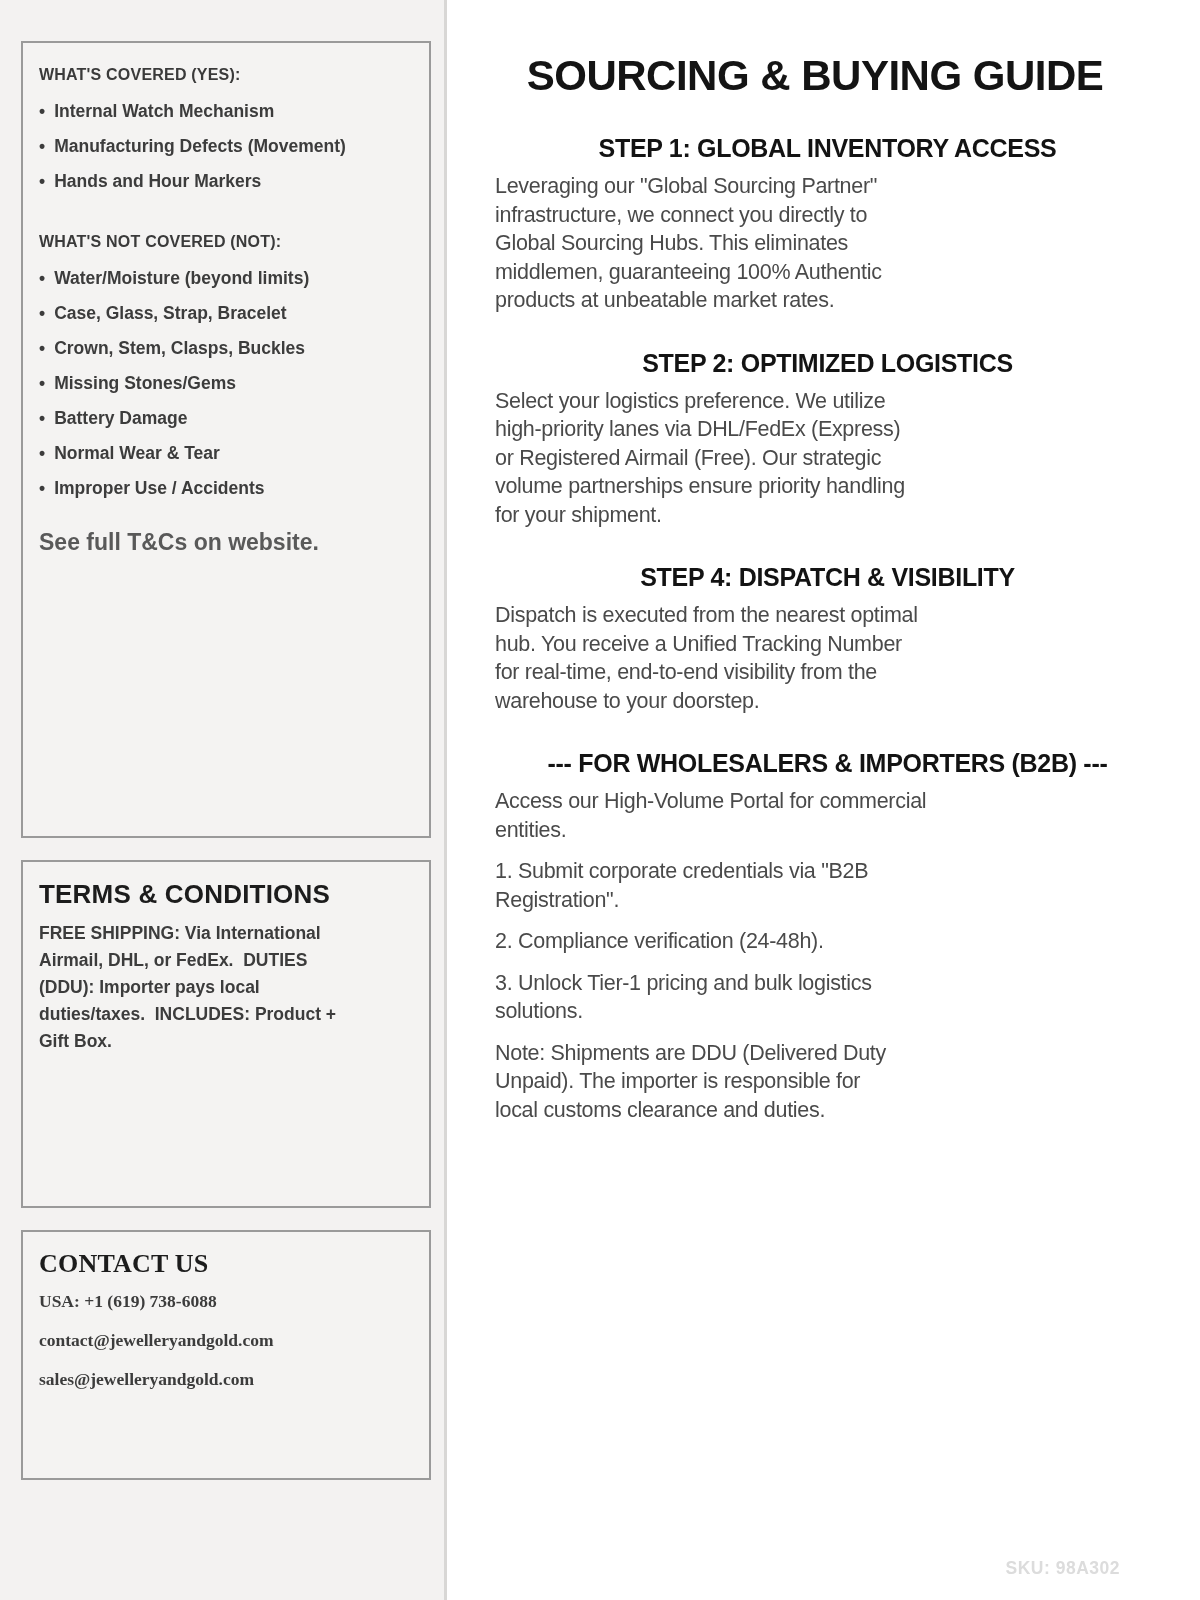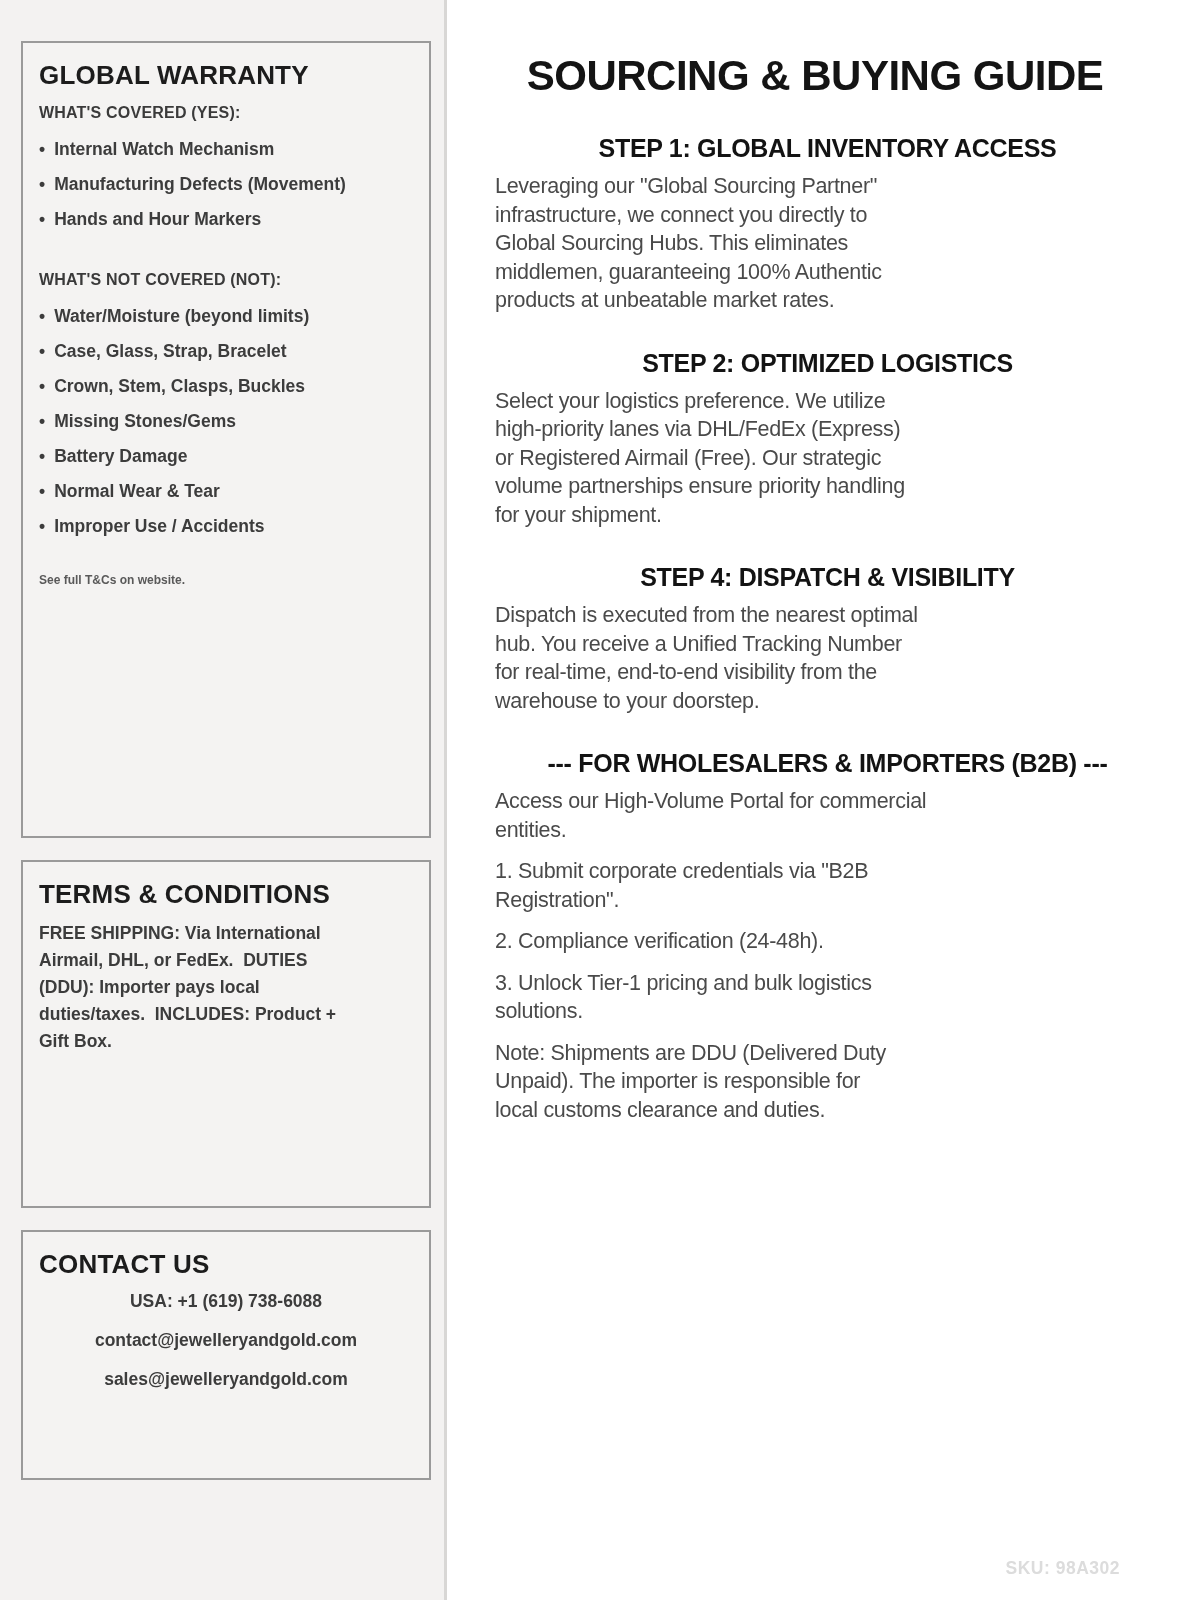--- a/index.html
+++ b/index.html
@@ -22,47 +22,47 @@
   .panel {
     box-sizing: border-box;
     width: 410px;
     margin-left: 21px;
     border: 2px solid #9a9a9a;
     padding: 10px 16px 0 16px;
     background: #f4f3f2;
   }
   .panel-warranty { margin-top: 41px; height: 797px; }
   .panel-terms    { margin-top: 22px; height: 348px; }
-  .panel-contact  { margin-top: 22px; height: 250px; }
+  .panel-contact  { margin-top: 22px; height: 250px; font-family: Liberation Serif, serif; }
 
   .panel-title {
     font-size: 26px; font-weight: bold; color: #1c1c1c;
     line-height: 32px; margin: 6px 0 10px 0; letter-spacing: 0.2px;
   }
   .panel-sub {
     font-size: 16px; font-weight: bold; color: #3a3a3a;
     line-height: 24px; margin-top: 10px; letter-spacing: 0.2px;
   }
   .panel-sub.second { margin-top: 38px; }
   .bullet-item {
     font-size: 17.5px; font-weight: bold; color: #3c3c3c;
     line-height: 21px; margin-top: 14px;
   }
   .bullet-item::before { content: "•"; margin-right: 9px; }
   .footnote {
-    font-size: 12px; font-weight: bold; color: #595959;
+    font-size: 23px; font-weight: bold; color: #595959;
     line-height: 22px; margin-top: 32px;
   }
   .panel-body {
     font-size: 17.5px; font-weight: bold; color: #3c3c3c;
     line-height: 27px; margin-top: 8px; white-space: pre-wrap;
   }
   .contact-line {
     font-size: 17.5px; font-weight: bold; color: #3c3c3c;
-    line-height: 22px; margin-top: 17px; text-align: center;
+    line-height: 22px; margin-top: 17px;
   }
   .contact-line.first { margin-top: 10px; }
 
   
   .main {
     position: absolute; left: 450px; top: 0;
     width: 750px; height: 1140px;
     background: #ffffff;
   }
   .main-title {
@@ -91,21 +91,20 @@
     font-size: 17.5px; font-weight: bold; color: #dcdcdc;
     letter-spacing: 0.5px;
   }
 </style>
 </head>
 <body>
 
 <div class="sidebar">
 
   <div class="panel panel-warranty">
-    <div class="panel-title">GLOBAL WARRANTY</div>
     <div class="panel-sub">WHAT'S COVERED (YES):</div>
     <div class="bullet-item">Internal Watch Mechanism</div>
     <div class="bullet-item">Manufacturing Defects (Movement)</div>
     <div class="bullet-item">Hands and Hour Markers</div>
     <div class="panel-sub second">WHAT'S NOT COVERED (NOT):</div>
     <div class="bullet-item">Water/Moisture (beyond limits)</div>
     <div class="bullet-item">Case, Glass, Strap, Bracelet</div>
     <div class="bullet-item">Crown, Stem, Clasps, Buckles</div>
     <div class="bullet-item">Missing Stones/Gems</div>
     <div class="bullet-item">Battery Damage</div>

